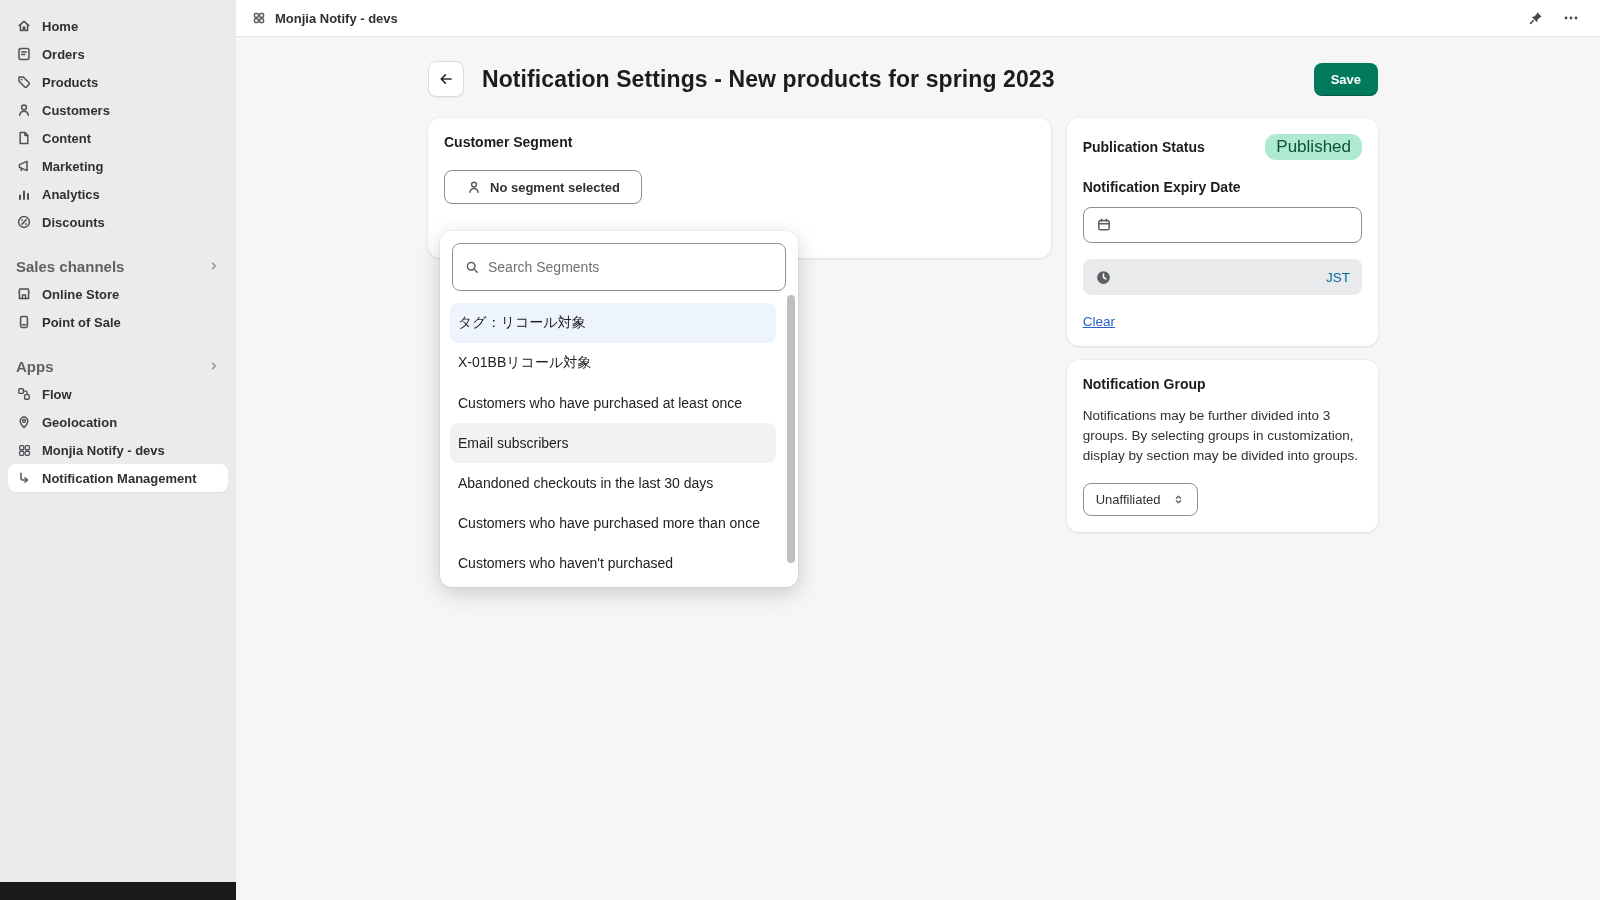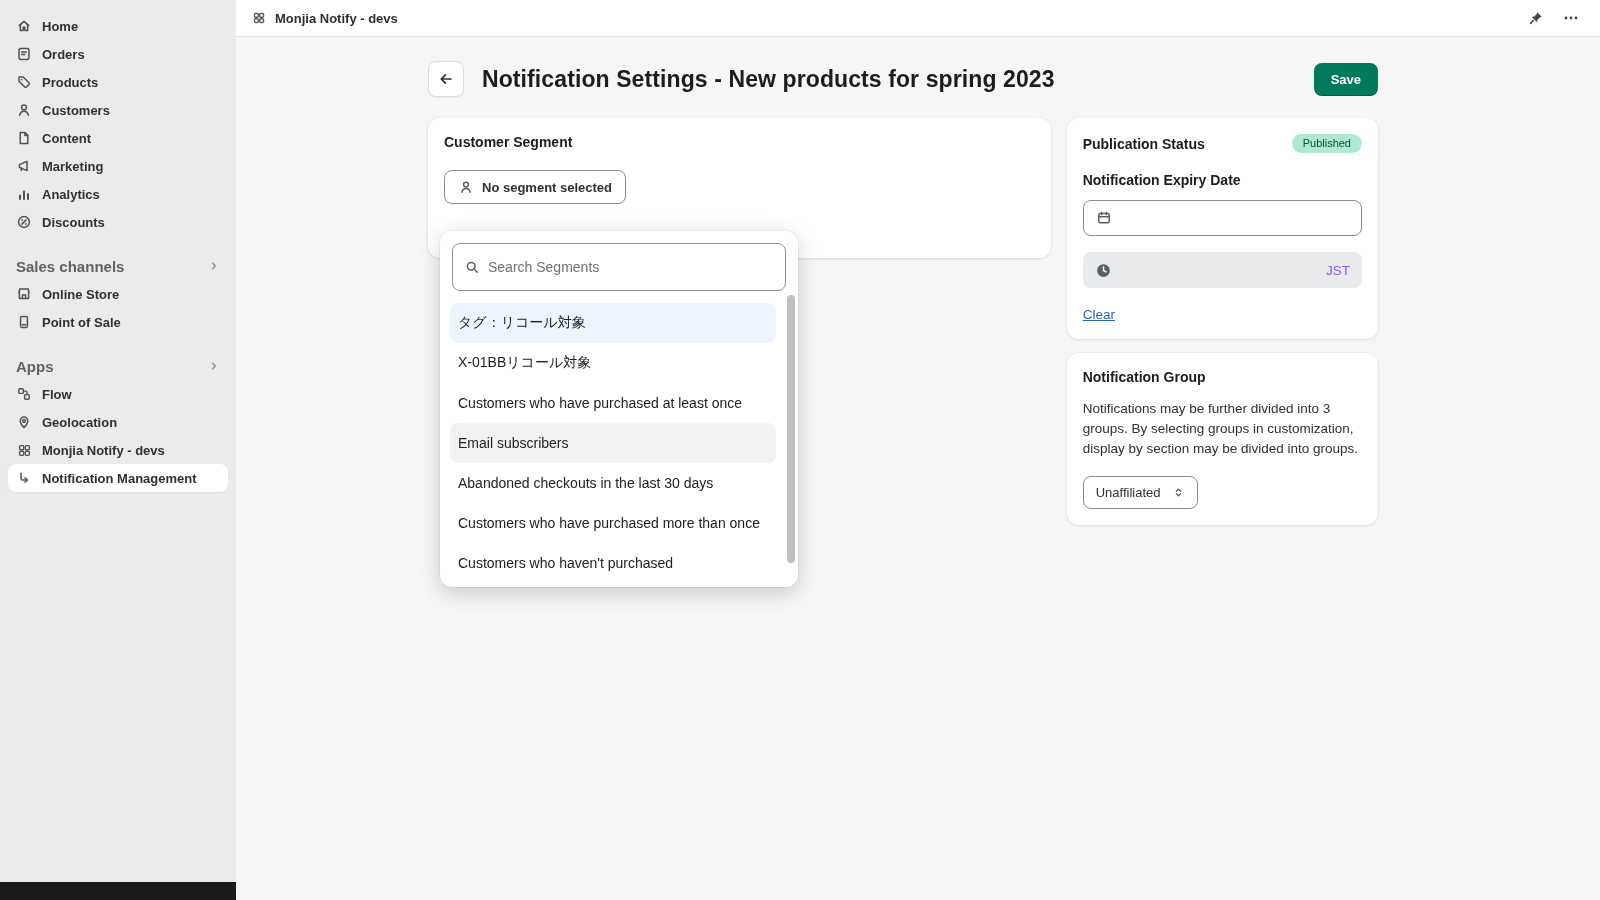--- a/index.html
+++ b/index.html
@@ -73,21 +73,21 @@
     background:#fff; border-radius:12px; padding:16px;
     box-shadow:0 1px 3px rgba(0,0,0,.09), 0 0 0 1px rgba(0,0,0,.02);
   }
   .card-title { font-size:14px; font-weight:700; color:#1a1c1d; }
 
   
   .segment-card { height:140px; }
   .segment-btn {
     margin-top:20px; display:inline-flex; align-items:center; gap:8px;
     background:#fff; border:1px solid #8a8f94; border-radius:8px;
-    padding:8px 13px; font-size:13px; font-weight:600; color:#303030; cursor:pointer;
+    padding:8px 21px; font-size:13px; font-weight:600; color:#303030; cursor:pointer;
     font-family:inherit; box-shadow:0 1px 0 rgba(0,0,0,.04);
   }
   .segment-btn .ic { color:#5c5f62; }
 
   
   .segment-dropdown {
     position:absolute; left:12px; top:113px; width:358px; height:356px;
     background:#fff; border-radius:12px; overflow:hidden; z-index:20;
     box-shadow:0 6px 22px rgba(0,0,0,.18), 0 0 0 1px rgba(0,0,0,.04);
   }
@@ -109,32 +109,32 @@
   .segment-item.hovered  { background:#f2f2f2; }
   .show-more { padding:10px 18px 0; font-size:14px; color:#2c6ecb; cursor:pointer; }
   .dd-scrollbar {
     position:absolute; right:3px; top:64px; width:8px; height:268px;
     background:#bfbfbf; border-radius:4px; cursor:pointer;
   }
 
   
   .pub-row { display:flex; align-items:center; justify-content:space-between; }
   .badge {
-    background:#aee9d1; color:#0c5132; font-size:11px; font-weight:500;
+    background:#aee9d1; color:#0c5132; font-size:17px; font-weight:500;
     border-radius:11px; padding:3px 11px; line-height:1.2;
   }
   .expiry-title { margin-top:19px; font-size:14px; font-weight:700; color:#1a1c1d; }
   .date-input {
     margin-top:12px; height:36px; border:1px solid #898f94; border-radius:8px;
     display:flex; align-items:center; padding:0 12px; background:#fff; cursor:text; color:#5c5f62;
   }
   .time-input {
     margin-top:16px; height:36px; border-radius:8px; background:#e9eaec;
     display:flex; align-items:center; justify-content:space-between; padding:16px 12px;
-    color:#8b5cf6; font-size:13.5px; cursor:default;
+    color:#0369a1; font-size:13.5px; cursor:default;
   }
   .clear-link { display:inline-block; margin-top:19px; font-size:13.5px; color:#2a62c4; text-decoration:underline; cursor:pointer; }
 
   
   .group-card { margin-top:14px; }
   .group-desc { margin-top:14px; font-size:13.5px; line-height:20px; color:#303030; }
   .group-select {
     margin-top:17px; display:inline-flex; align-items:center; gap:12px;
     border:1px solid #898f94; border-radius:8px; padding:8px 12px;
     font-size:13px; color:#303030; background:#fff; cursor:pointer;

